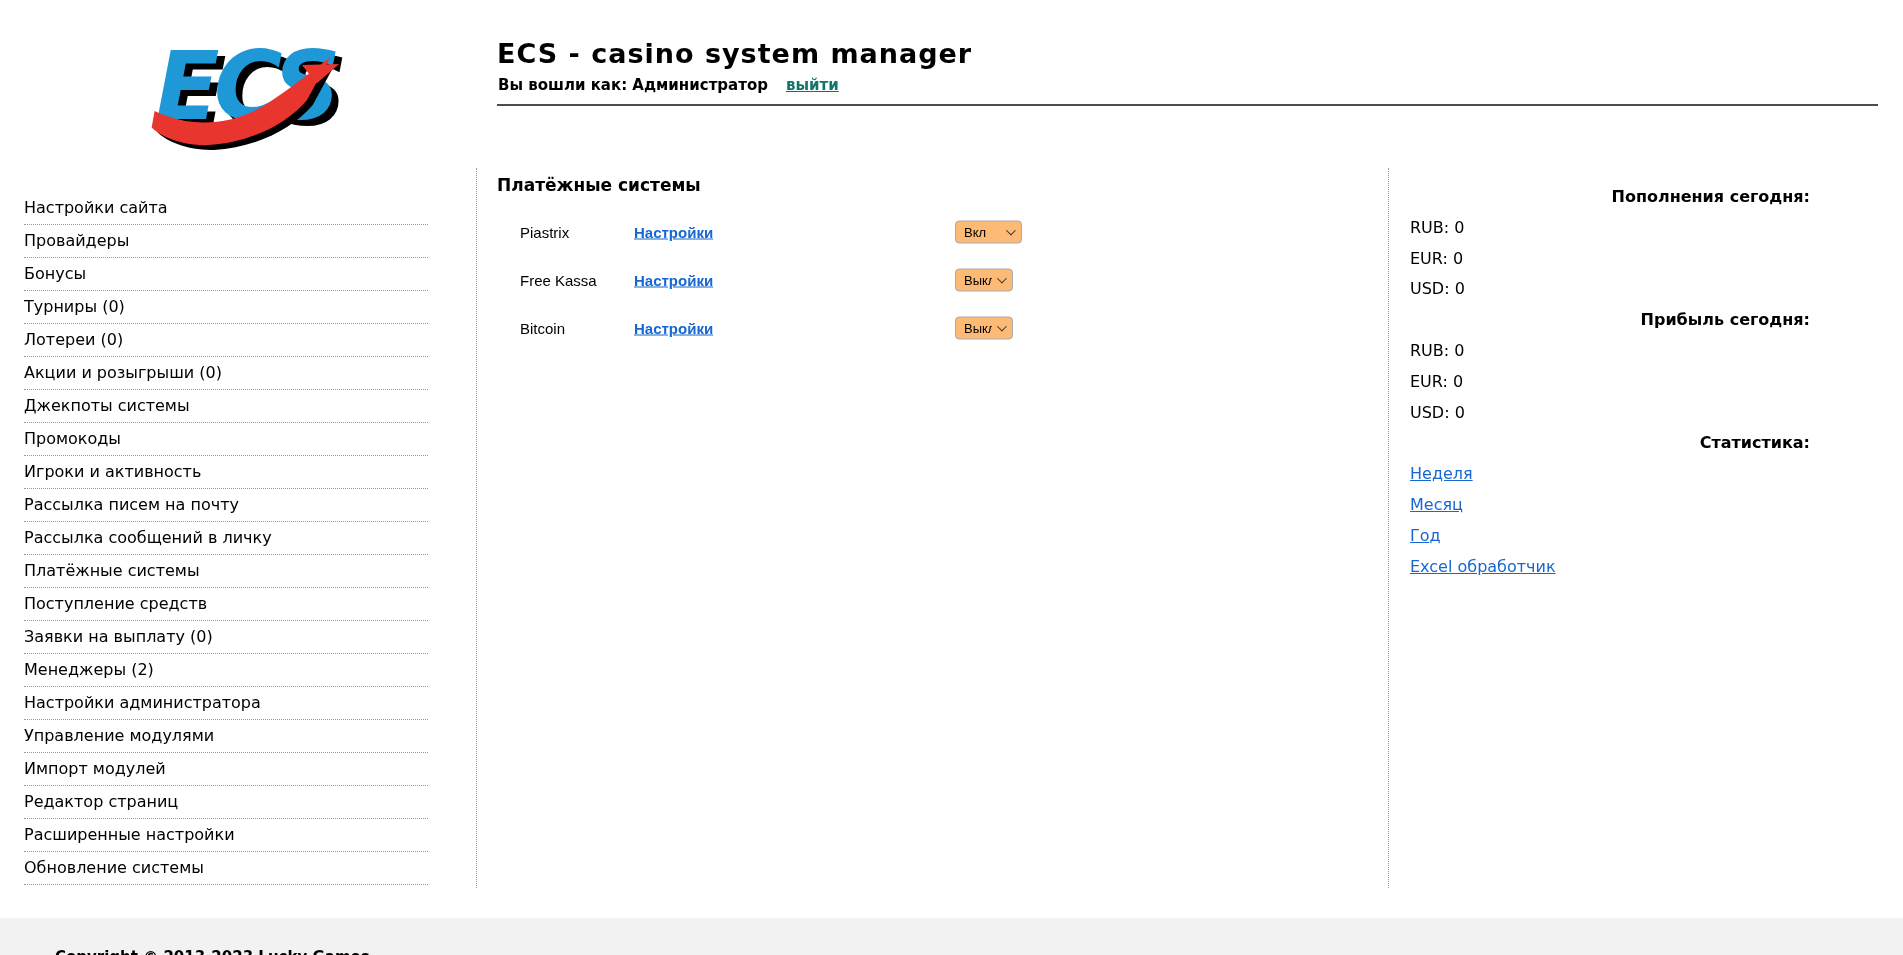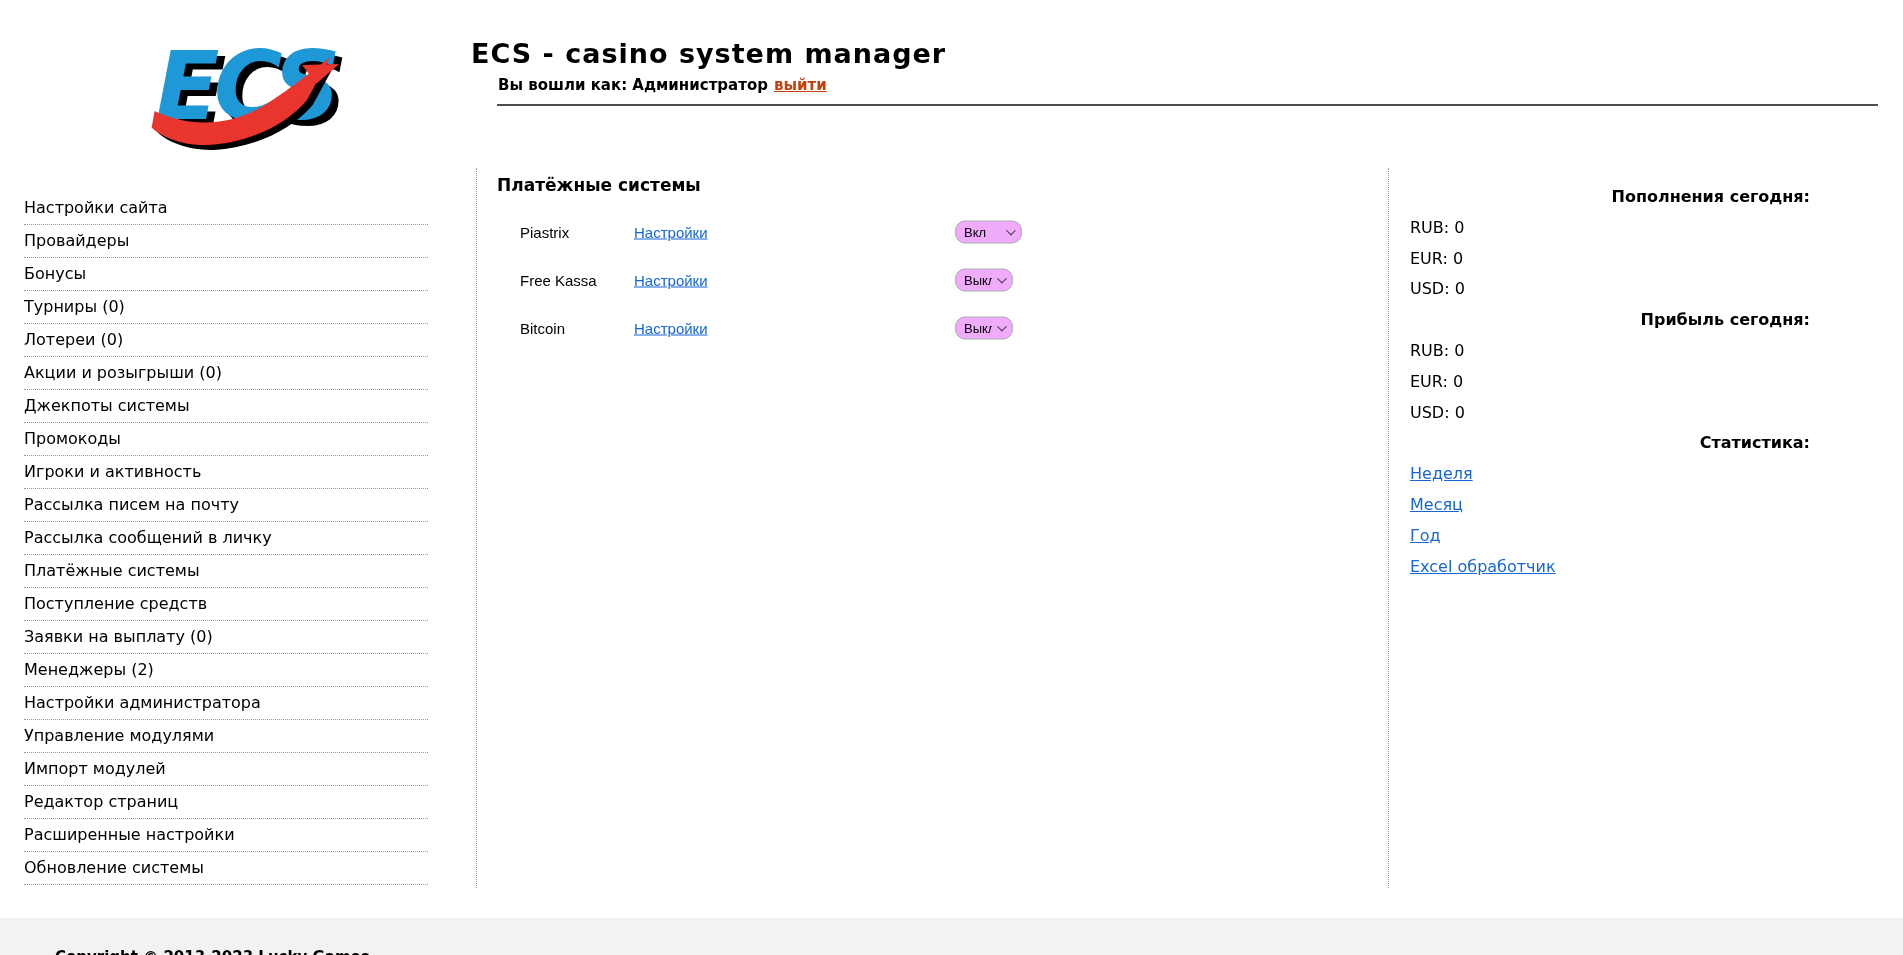--- a/index.html
+++ b/index.html
@@ -5,29 +5,29 @@
   * { margin:0; padding:0; box-sizing:border-box; }
   html,body { background:#ffffff; }
   .page {
     position:relative; width:1903px; height:955px;
     overflow:hidden; background:#fff;
     font-family:"DejaVu Sans", sans-serif; color:#000;
   }
   
   .logo { position:absolute; left:138px; top:20px; width:205px; height:132px; }
   .page-title {
-    position:absolute; left:471px; top:38px;
+    position:absolute; left:497px; top:38px;
     font-size:27px; font-weight:bold; letter-spacing:1px;
     font-family:"DejaVu Sans", sans-serif;
   }
   .login-line {
     position:absolute; left:498px; top:76px;
     font-size:15px; font-weight:bold;
   }
-  .login-line a { color:#c2410c; margin-left:6px; }
+  .login-line a { color:#0f766e; margin-left:18px; }
   .head-rule {
     position:absolute; left:497px; right:25px; top:104px;
     height:2px; background:#4d4d4d;
   }
   
   .sidebar { position:absolute; left:24px; top:192px; width:404px; }
   .sidebar ul { list-style:none; }
   .sidebar li {
     font-size:16px; line-height:17px;
     padding:7px 0 8px 0;
@@ -48,29 +48,29 @@
   }
   .pay-rows { position:absolute; left:514px; top:208px; width:860px; }
   .pay-row { position:relative; height:48px; }
   .pay-row .name {
     position:absolute; left:6px; top:50%; transform:translateY(-50%);
     width:112px; font-family:"Liberation Sans", sans-serif; font-size:15px;
   }
   .pay-row .cfg {
     position:absolute; left:120px; top:50%; transform:translateY(-50%);
     font-family:"Liberation Sans", sans-serif; font-size:15px;
-    color:#1667d2; text-decoration:underline; cursor:pointer;
+    color:#1667d2; text-decoration:underline; cursor:pointer;font-weight:bold;
   }
   .sel-wrap { position:absolute; left:441px; top:50%; transform:translateY(-50%); }
   .sel-wrap select {
     -webkit-appearance:none; appearance:none;
     height:23px; padding:0 20px 1px 8px;
     font-family:"Liberation Sans", sans-serif; font-size:13px; color:#000;
-    background:#f0abfc;
-    border:1px solid #a9a9b2; border-radius:10px;
+    background:#fdba74;
+    border:1px solid #a9a9b2; border-radius:4px;
     cursor:pointer;
   }
   .sel-wrap.w1 select { width:67px; }
   .sel-wrap.w2 select { width:58px; }
   .chev {
     position:absolute; right:9px; top:8px; pointer-events:none;
     width:7px; height:7px;
     border-right:1.6px solid #333; border-bottom:1.6px solid #333;
     transform:rotate(45deg) translateY(-2px);
   }

